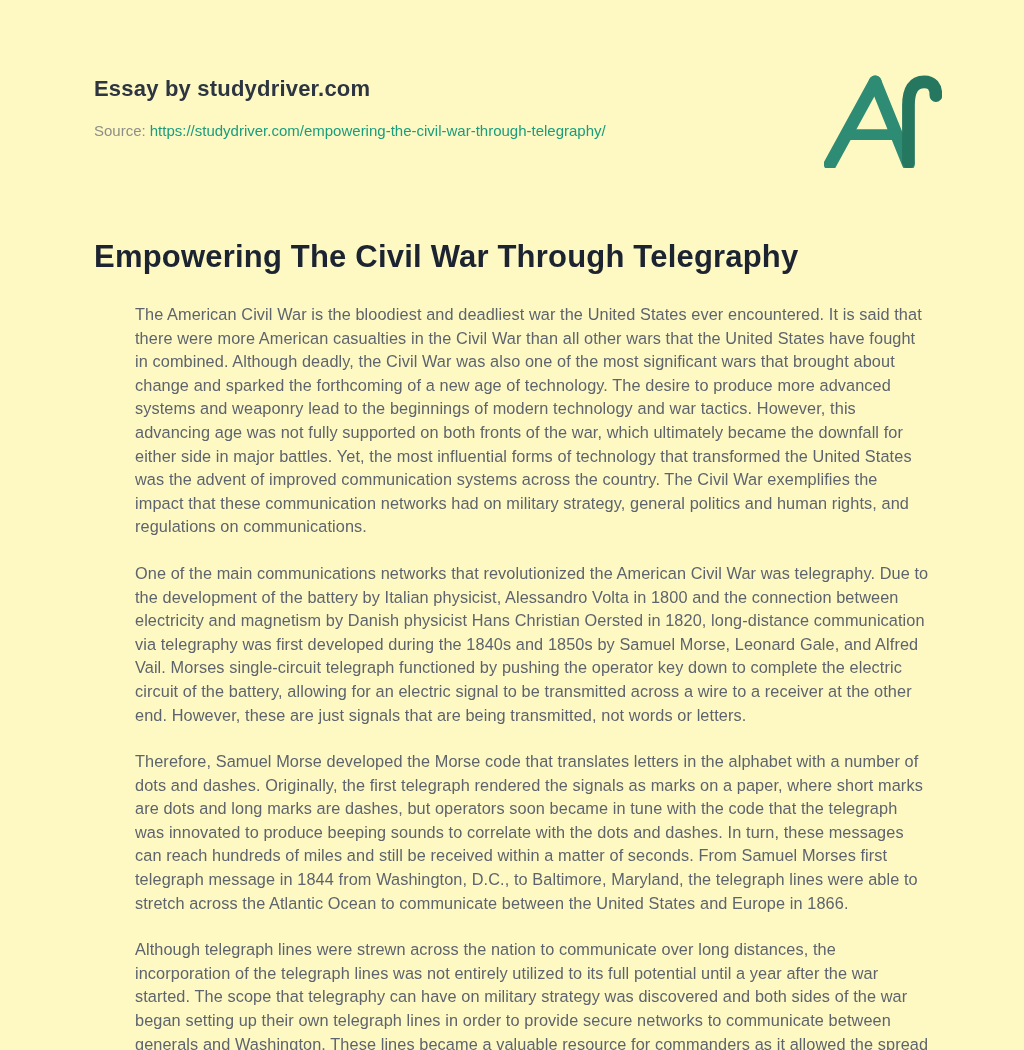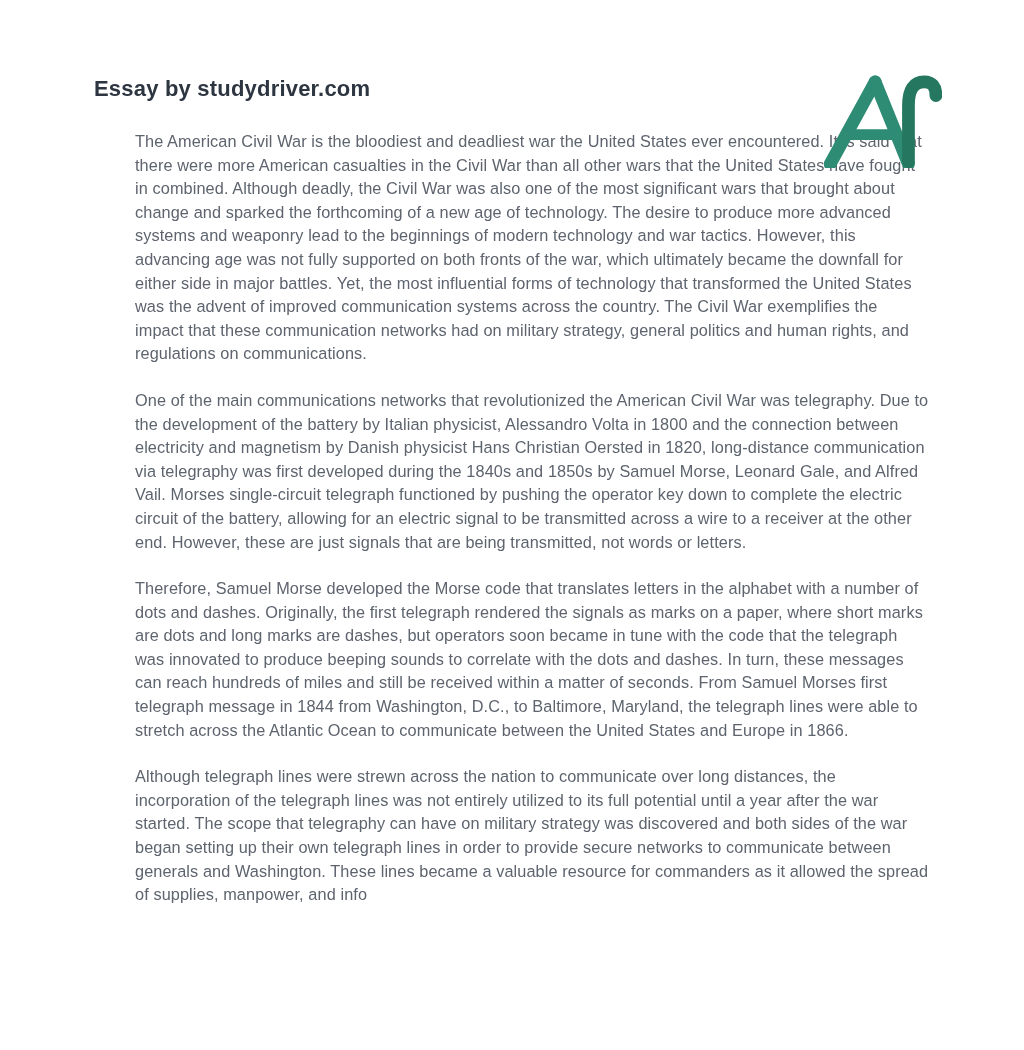--- a/index.html
+++ b/index.html
@@ -2,21 +2,21 @@
 <html><head>
 <meta charset="utf-8">
 <style>
   * { margin: 0; padding: 0; box-sizing: border-box; }
   html, body { background: #ece9e2; }
   .page {
     position: relative;
     width: 1024px;
     height: 1050px;
     margin: 0 auto;
-    background: #ffffff;
+    background: #fef9c3;
     overflow: hidden;
     font-family: "Liberation Sans", sans-serif;
   }
   .content {
     padding: 0 94px;
   }
   .byline {
     padding-top: 76px;
     font-size: 22px;
     font-weight: 700;
@@ -69,21 +69,25 @@
     <path d="M6 94 L52 10" stroke="#2e8b74" stroke-width="13" fill="none" stroke-linecap="round"></path>
     <path d="M52 10 L86 94" stroke="#2e8b74" stroke-width="13" fill="none" stroke-linecap="round"></path>
     <path d="M24 64 L74 64" stroke="#2e8b74" stroke-width="11" fill="none" stroke-linecap="round"></path>
     <path d="M86 92 L86 34 Q86 10 102 10 Q114 10 114 24" stroke="#25775f" stroke-width="13" fill="none" stroke-linecap="round"></path>
   </svg>
 
   <div class="content">
 
     <div class="byline">Essay by studydriver.com</div>
 
+    <div class="source-line">
+      <span>Source:</span><a class="source-url">https://studydriver.com/empowering-the-civil-war-through-telegraphy/</a>
+    </div>
 
+    <h1 class="article-title">Empowering The Civil War Through Telegraphy</h1>
 
     <div class="article-body">
       <p>The American Civil War is the bloodiest and deadliest war the United States ever encountered. It is said that there were more American casualties in the Civil War than all other wars that the United States have fought in combined. Although deadly, the Civil War was also one of the most significant wars that brought about change and sparked the forthcoming of a new age of technology. The desire to produce more advanced systems and weaponry lead to the beginnings of modern technology and war tactics. However, this advancing age was not fully supported on both fronts of the war, which ultimately became the downfall for either side in major battles. Yet, the most influential forms of technology that transformed the United States was the advent of improved communication systems across the country. The Civil War exemplifies the impact that these communication networks had on military strategy, general politics and human rights, and regulations on communications.</p>
       <p>One of the main communications networks that revolutionized the American Civil War was telegraphy. Due to the development of the battery by Italian physicist, Alessandro Volta in 1800 and the connection between electricity and magnetism by Danish physicist Hans Christian Oersted in 1820, long-distance communication via telegraphy was first developed during the 1840s and 1850s by Samuel Morse, Leonard Gale, and Alfred Vail. Morses single-circuit telegraph functioned by pushing the operator key down to complete the electric circuit of the battery, allowing for an electric signal to be transmitted across a wire to a receiver at the other end. However, these are just signals that are being transmitted, not words or letters.</p>
       <p>Therefore, Samuel Morse developed the Morse code that translates letters in the alphabet with a number of dots and dashes. Originally, the first telegraph rendered the signals as marks on a paper, where short marks are dots and long marks are dashes, but operators soon became in tune with the code that the telegraph was innovated to produce beeping sounds to correlate with the dots and dashes. In turn, these messages can reach hundreds of miles and still be received within a matter of seconds. From Samuel Morses first telegraph message in 1844 from Washington, D.C., to Baltimore, Maryland, the telegraph lines were able to stretch across the Atlantic Ocean to communicate between the United States and Europe in 1866.</p>
       <p>Although telegraph lines were strewn across the nation to communicate over long distances, the incorporation of the telegraph lines was not entirely utilized to its full potential until a year after the war started. The scope that telegraphy can have on military strategy was discovered and both sides of the war began setting up their own telegraph lines in order to provide secure networks to communicate between generals and Washington. These lines became a valuable resource for commanders as it allowed the spread of supplies, manpower, and info</p>
     </div>
 
   </div>
 </div>

